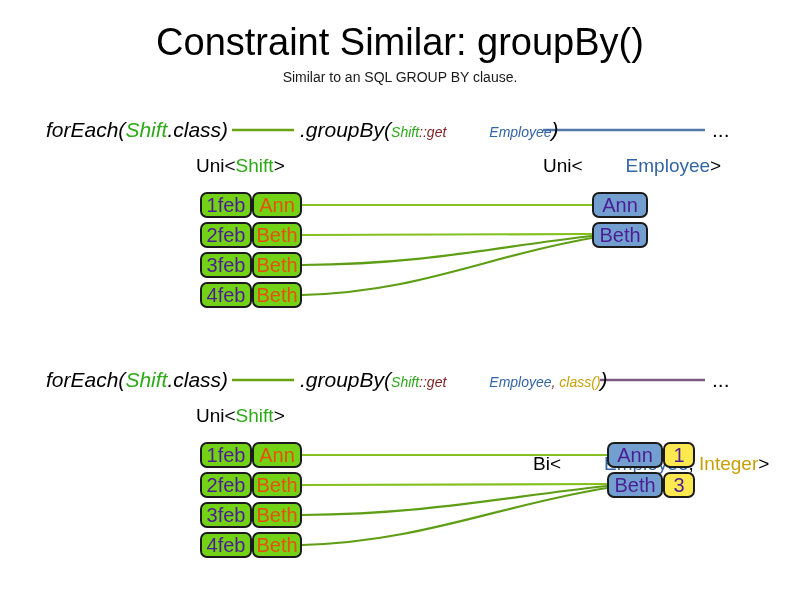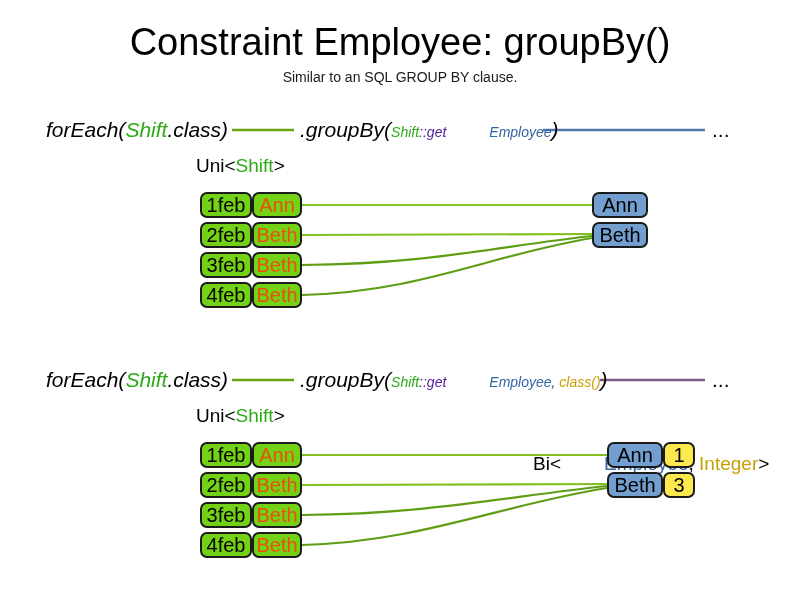--- a/index.html
+++ b/index.html
@@ -72,21 +72,21 @@
   .typelabel {
     position: absolute;
     font-size: 19px;
     line-height: 22px;
     white-space: nowrap;
     color: #000000;
   }
   .c-green  { color: #2eaa18; }
   .c-blue   { color: #3465a4; padding-left: 43px; }
   .c-gold   { color: #c8a005; }
-  .c-dark   { color: #4c1d95; }
+  .c-dark   { color: #7f1d1d; }
   
   .node {
     position: absolute;
     box-sizing: border-box;
     border: 2px solid #000000;
     border-radius: 7px;
     display: flex;
     align-items: center;
     justify-content: center;
     font-size: 20px;
@@ -99,29 +99,29 @@
     border-color: #1b1b1b;
   }
   .node-blue {
     background: #729fcf;
     border-color: #1b1b1b;
   }
   .node-yellow {
     background: #fce94f;
     border-color: #1b1b1b;
   }
-  .txt-black { color: #000000; }
+  .txt-black { color: #4c1d95; }
   .txt-orange { color: #e8500d; }
 </style>
 </head>
 <body>
 
 <div class="stage">
 
-  <div class="title">Constraint Employee: groupBy()</div>
+  <div class="title">Constraint Similar: groupBy()</div>
   <div class="subtitle">Similar to an SQL GROUP BY clause.</div>
 
   <svg class="svg-layer" viewBox="0 0 800 600" width="800" height="600">
 
     <line x1="232" y1="130" x2="294" y2="130" stroke="#6aa312" stroke-width="2.5"></line>
     <line x1="543" y1="130" x2="705" y2="130" stroke="#5577aa" stroke-width="2.5"></line>
 
     <path d="M 302 205 L 592 205" fill="none" stroke="#84c020" stroke-width="2.2"></path>
     <path d="M 302 235 C 450 235 520 234 592 234" fill="none" stroke="#84c020" stroke-width="2.2"></path>
     <path d="M 302 265 C 430 264 500 246 592 236" fill="none" stroke="#5e9e14" stroke-width="2.2"></path>
@@ -143,20 +143,23 @@
   <div class="codeline" style="left:300px; top:118px;">
     <span>.groupBy(</span><span class="small c-green">Shift</span><span class="small c-dark">::get</span><span class="small c-blue">Employee</span><span>)</span>
   </div>
 
   <div class="dots" style="left:712px; top:118px;">...</div>
 
   <div class="typelabel" style="left:196px; top:155px;">
     <span>Uni&lt;</span><span class="c-green">Shift</span><span>&gt;</span>
   </div>
 
+  <div class="typelabel" style="left:543px; top:155px;">
+    <span>Uni&lt;</span><span class="c-blue">Employee</span><span>&gt;</span>
+  </div>
 
   <div class="node node-green txt-black" style="left:200px; top:192px; width:52px; height:26px;">1feb</div>
   <div class="node node-green txt-orange" style="left:252px; top:192px; width:50px; height:26px;">Ann</div>
 
   <div class="node node-green txt-black" style="left:200px; top:222px; width:52px; height:26px;">2feb</div>
   <div class="node node-green txt-orange" style="left:252px; top:222px; width:50px; height:26px;">Beth</div>
 
   <div class="node node-green txt-black" style="left:200px; top:252px; width:52px; height:26px;">3feb</div>
   <div class="node node-green txt-orange" style="left:252px; top:252px; width:50px; height:26px;">Beth</div>
 

